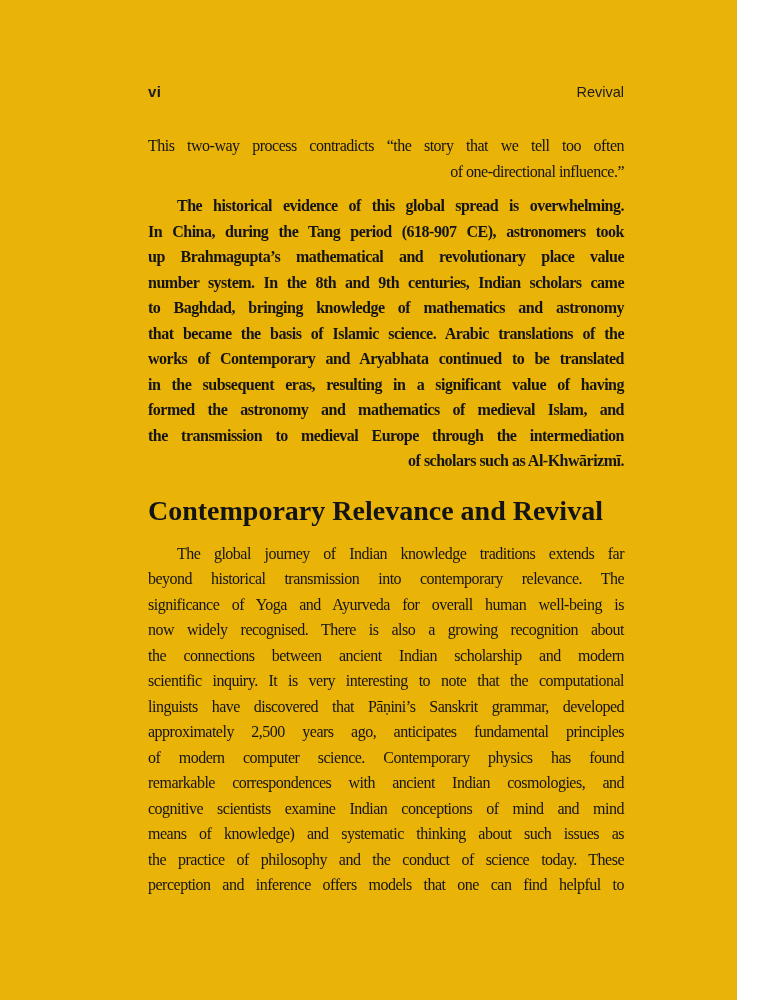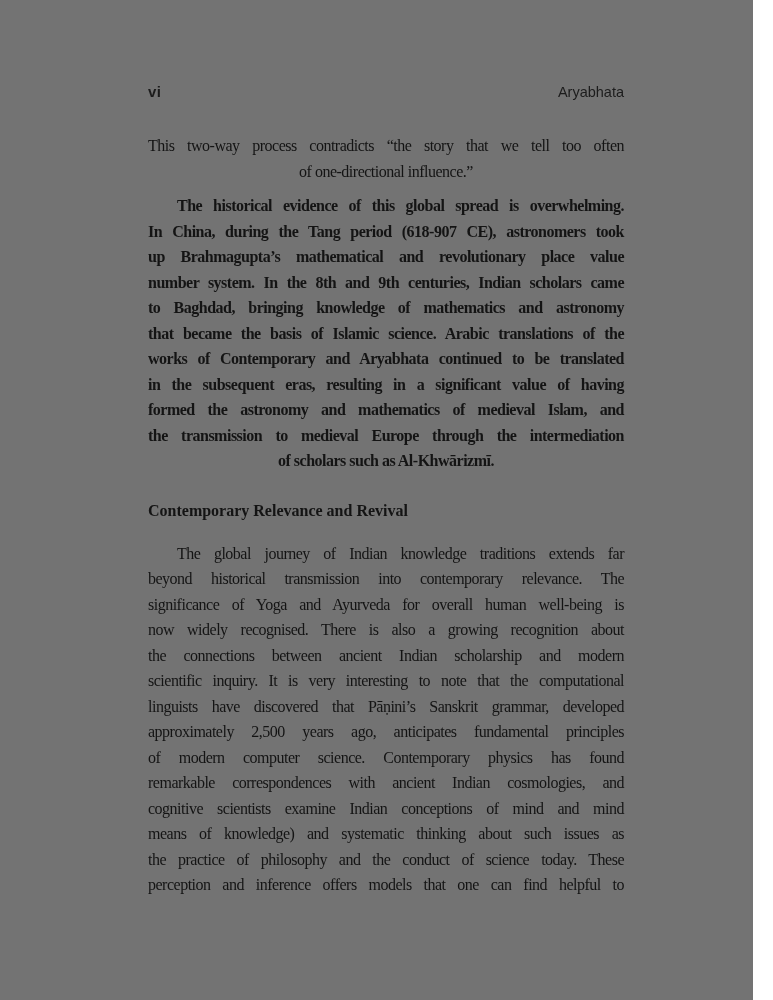--- a/index.html
+++ b/index.html
@@ -4,24 +4,23 @@
 <style>
   html, body {
     margin: 0;
     padding: 0;
     background: #ffffff;
   }
   .page {
     position: relative;
     width: 737px;
     height: 1000px;
-    background: #737373;
+    background: #eab308;
     overflow: hidden;
     color: #1a1a1a;
-    padding-left: 16px;
   }
   .content {
     position: absolute;
     left: 148px;
     top: 0;
     width: 476px;
   }
   
   .running-header {
     display: flex;
@@ -45,46 +44,46 @@
   .para {
     font-family: "Liberation Serif", "DejaVu Serif", serif;
     font-size: 16px;
     line-height: 25.5px;
     letter-spacing: -0.5px;
     color: #141414;
   }
   .para-1 { margin-top: 33px; }
   .para-2 { margin-top: 9px; font-weight: bold; }
   .para-3 { margin-top: 17px; }
-  .line { text-align: center; white-space: normal; }
+  .line { text-align: right; white-space: normal; }
   .line.just {
     text-align: justify;
     text-align-last: justify;
     -moz-text-align-last: justify;
   }
   .line.indent { padding-left: 29px; }
   
   .section-heading {
     margin: 23px 0 0 0;
     font-family: "Liberation Serif", "DejaVu Serif", serif;
     font-weight: bold;
-    font-size: 16px;
+    font-size: 28px;
     line-height: 27px;
     color: #141414;
   }
 </style>
 </head>
 <body>
 
 <div class="page">
   <div class="content">
 
     <div class="running-header">
       <span class="page-number">vi</span>
-      <span class="running-title">Aryabhata</span>
+      <span class="running-title">Revival</span>
     </div>
 
     <div class="para para-1">
         <div class="line just">This two-way process contradicts “the story that we tell too often</div>
         <div class="line">of one-directional influence.”</div>
       </div>
 
     <div class="para para-2">
         <div class="line just indent">The historical evidence of this global spread is overwhelming.</div>
         <div class="line just">In China, during the Tang period (618-907 CE), astronomers took</div>

